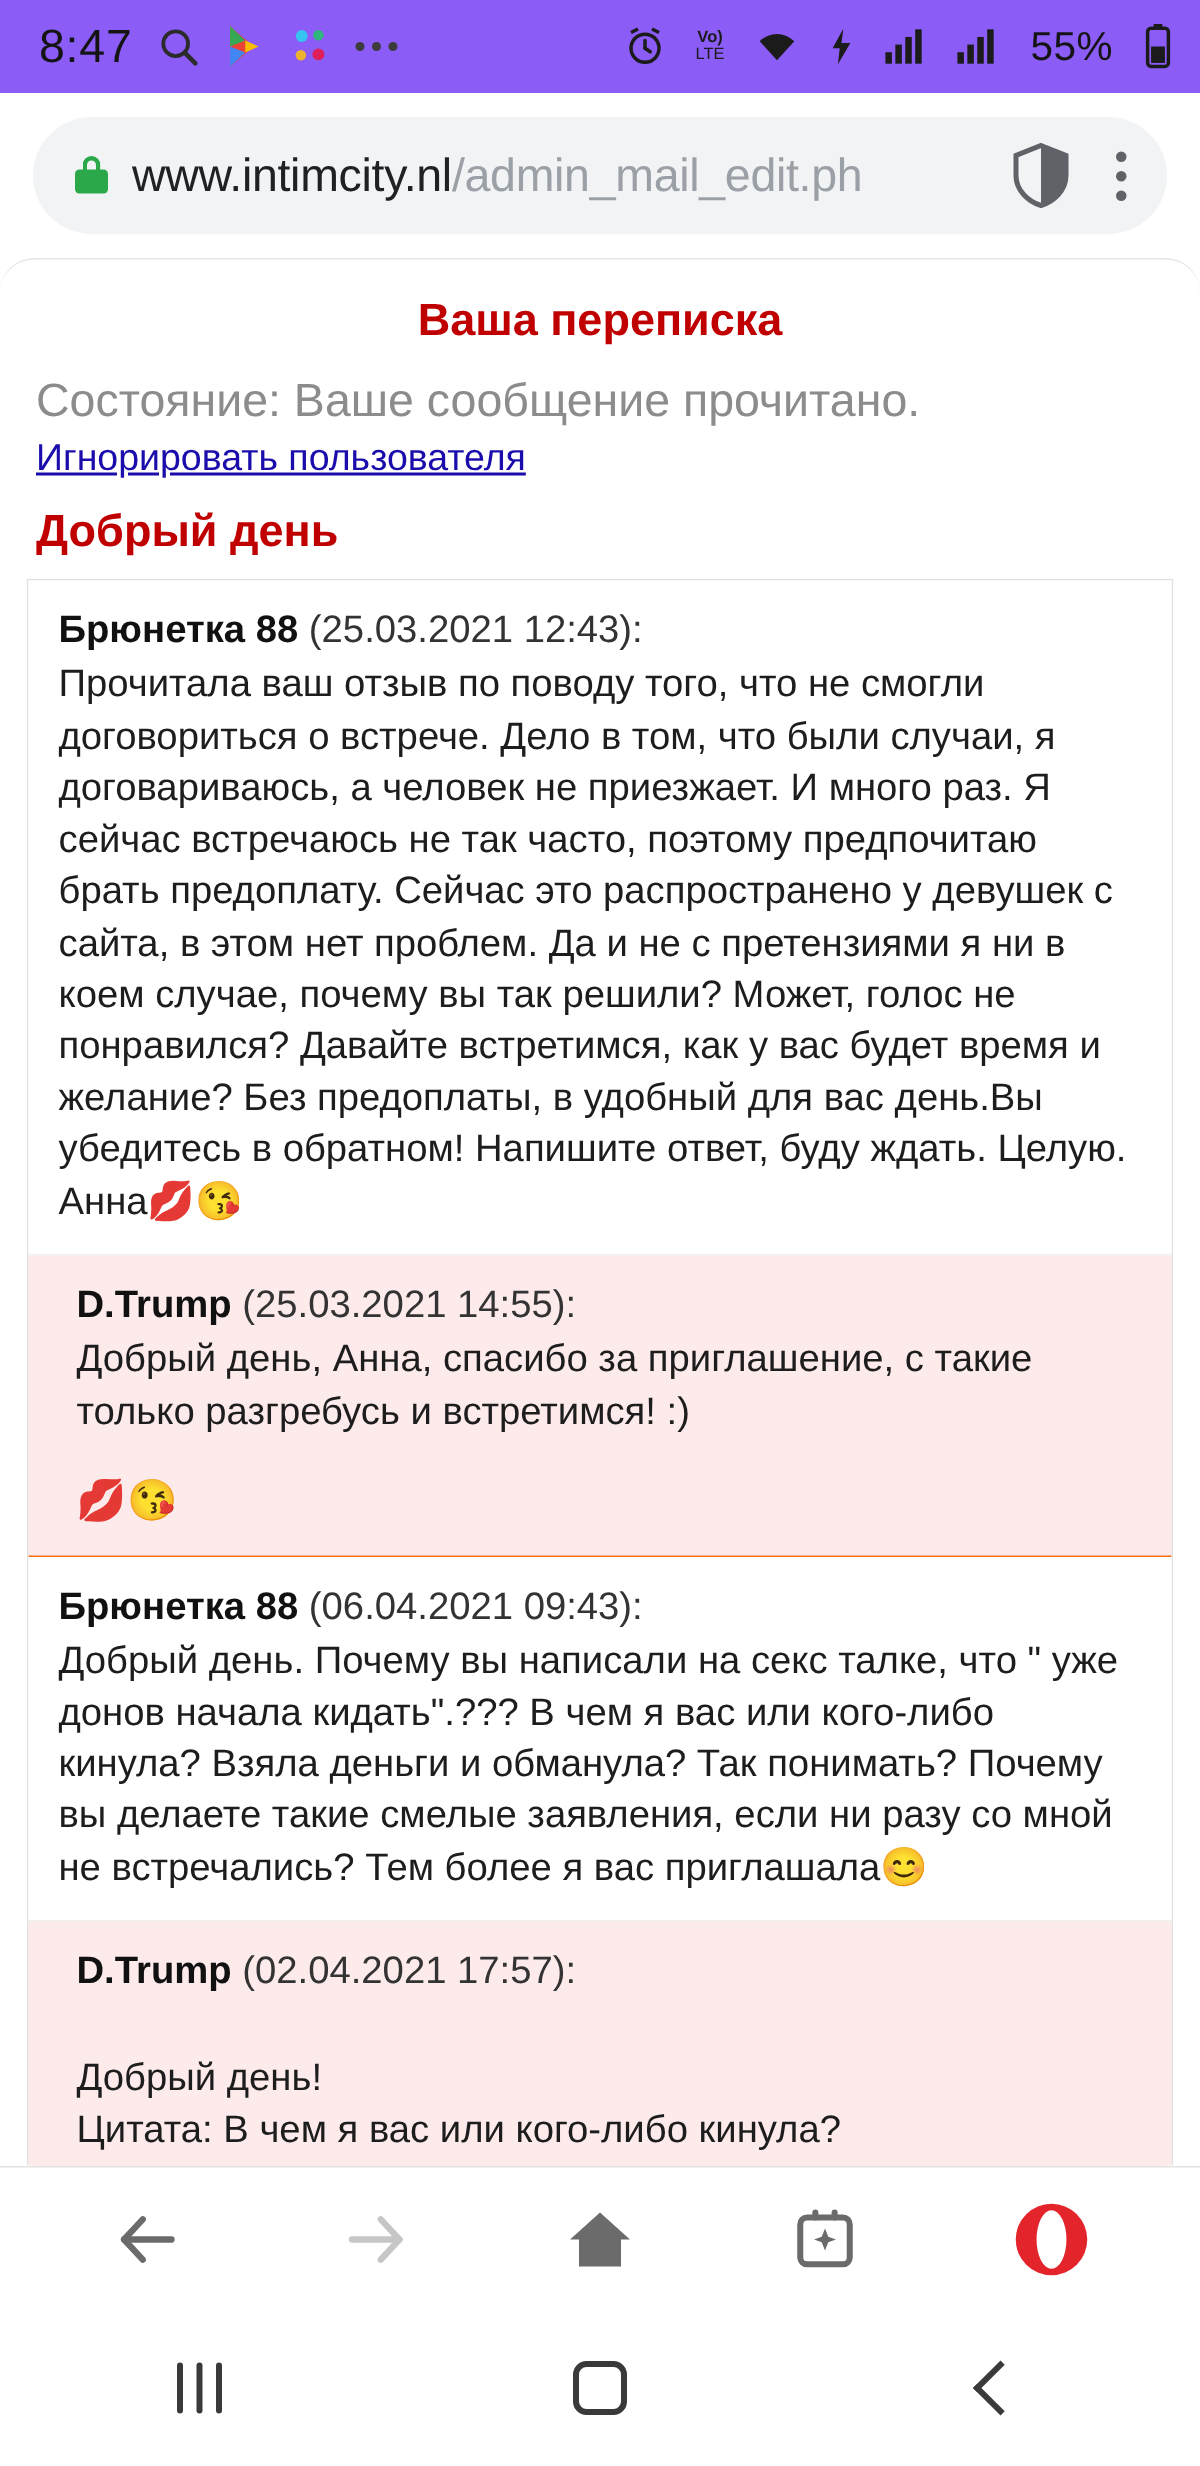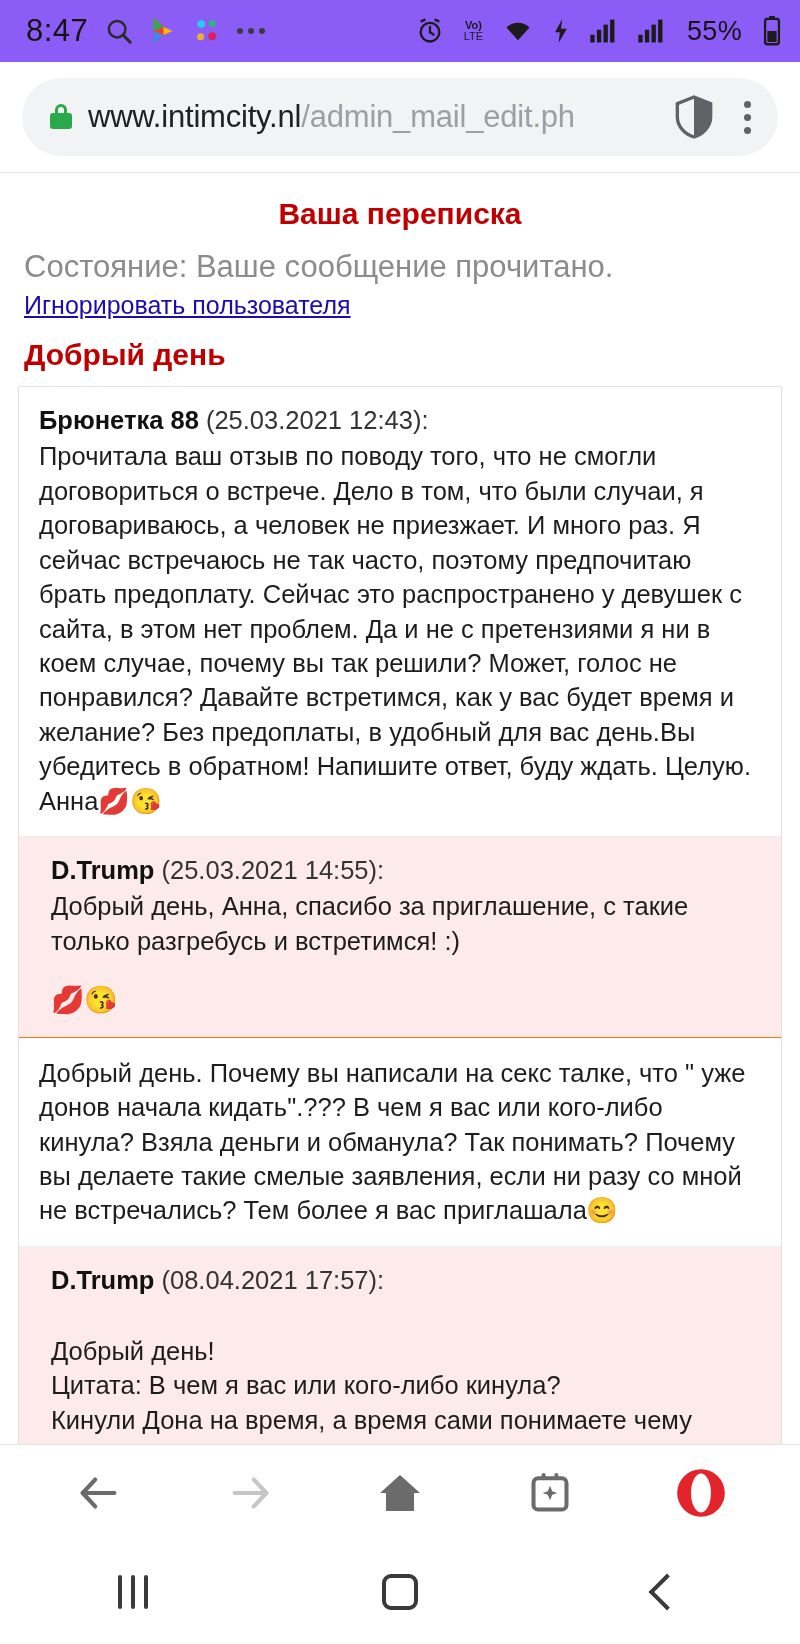--- a/index.html
+++ b/index.html
@@ -117,20 +117,21 @@
   .kebab { flex: 0 0 34px; display: flex; flex-direction: column; align-items: center; gap: 6px; }
   .kebab i { width: 7px; height: 7px; border-radius: 50%; background: #5f6368; display: block; }
 
   
   .page {
     flex: 1 1 auto;
     overflow: hidden;
     border-top: 1px solid #e4e4e4;
     background: #fff;
     position: relative;
+    border-radius: 23px;
   }
   .page-inner { padding: 0 18px; }
   .page-title {
     text-align: center;
     color: #c00000;
     font-size: 30px;
     font-weight: bold;
     margin: 24px 0 18px;
   }
   .status-line {
@@ -333,28 +334,31 @@
           <div>
             <span class="author">D.Trump</span><span class="meta"> (25.03.2021 14:55):</span>
           </div>
           <div class="body">
             <p>Добрый день, Анна, спасибо за приглашение, с такие только разгребусь и встретимся! :)</p>
             <p class="emoji">💋😘</p>
           </div>
         </div>
 
         <div class="msg theirs">
+          <div>
+            <span class="author">Брюнетка 88</span><span class="meta"> (06.04.2021 09:43):</span>
+          </div>
           <div class="body">
             <p>Добрый день. Почему вы написали на секс талке, что " уже донов начала кидать".??? В чем я вас или кого-либо кинула? Взяла деньги и обманула? Так понимать? Почему вы делаете такие смелые заявления, если ни разу со мной не встречались? Тем более я вас приглашала😊</p>
           </div>
         </div>
 
         <div class="msg mine">
           <div>
-            <span class="author">D.Trump</span><span class="meta"> (08.04.2021 17:57):</span>
+            <span class="author">D.Trump</span><span class="meta"> (02.04.2021 17:57):</span>
           </div>
           <div class="body" style="white-space: pre-line;">
             <p>Добрый день!
 Цитата: В чем я вас или кого-либо кинула?
 Кинули Дона на время, а время сами понимаете чему равняется...</p>
             
             
           </div>
         </div>
 

